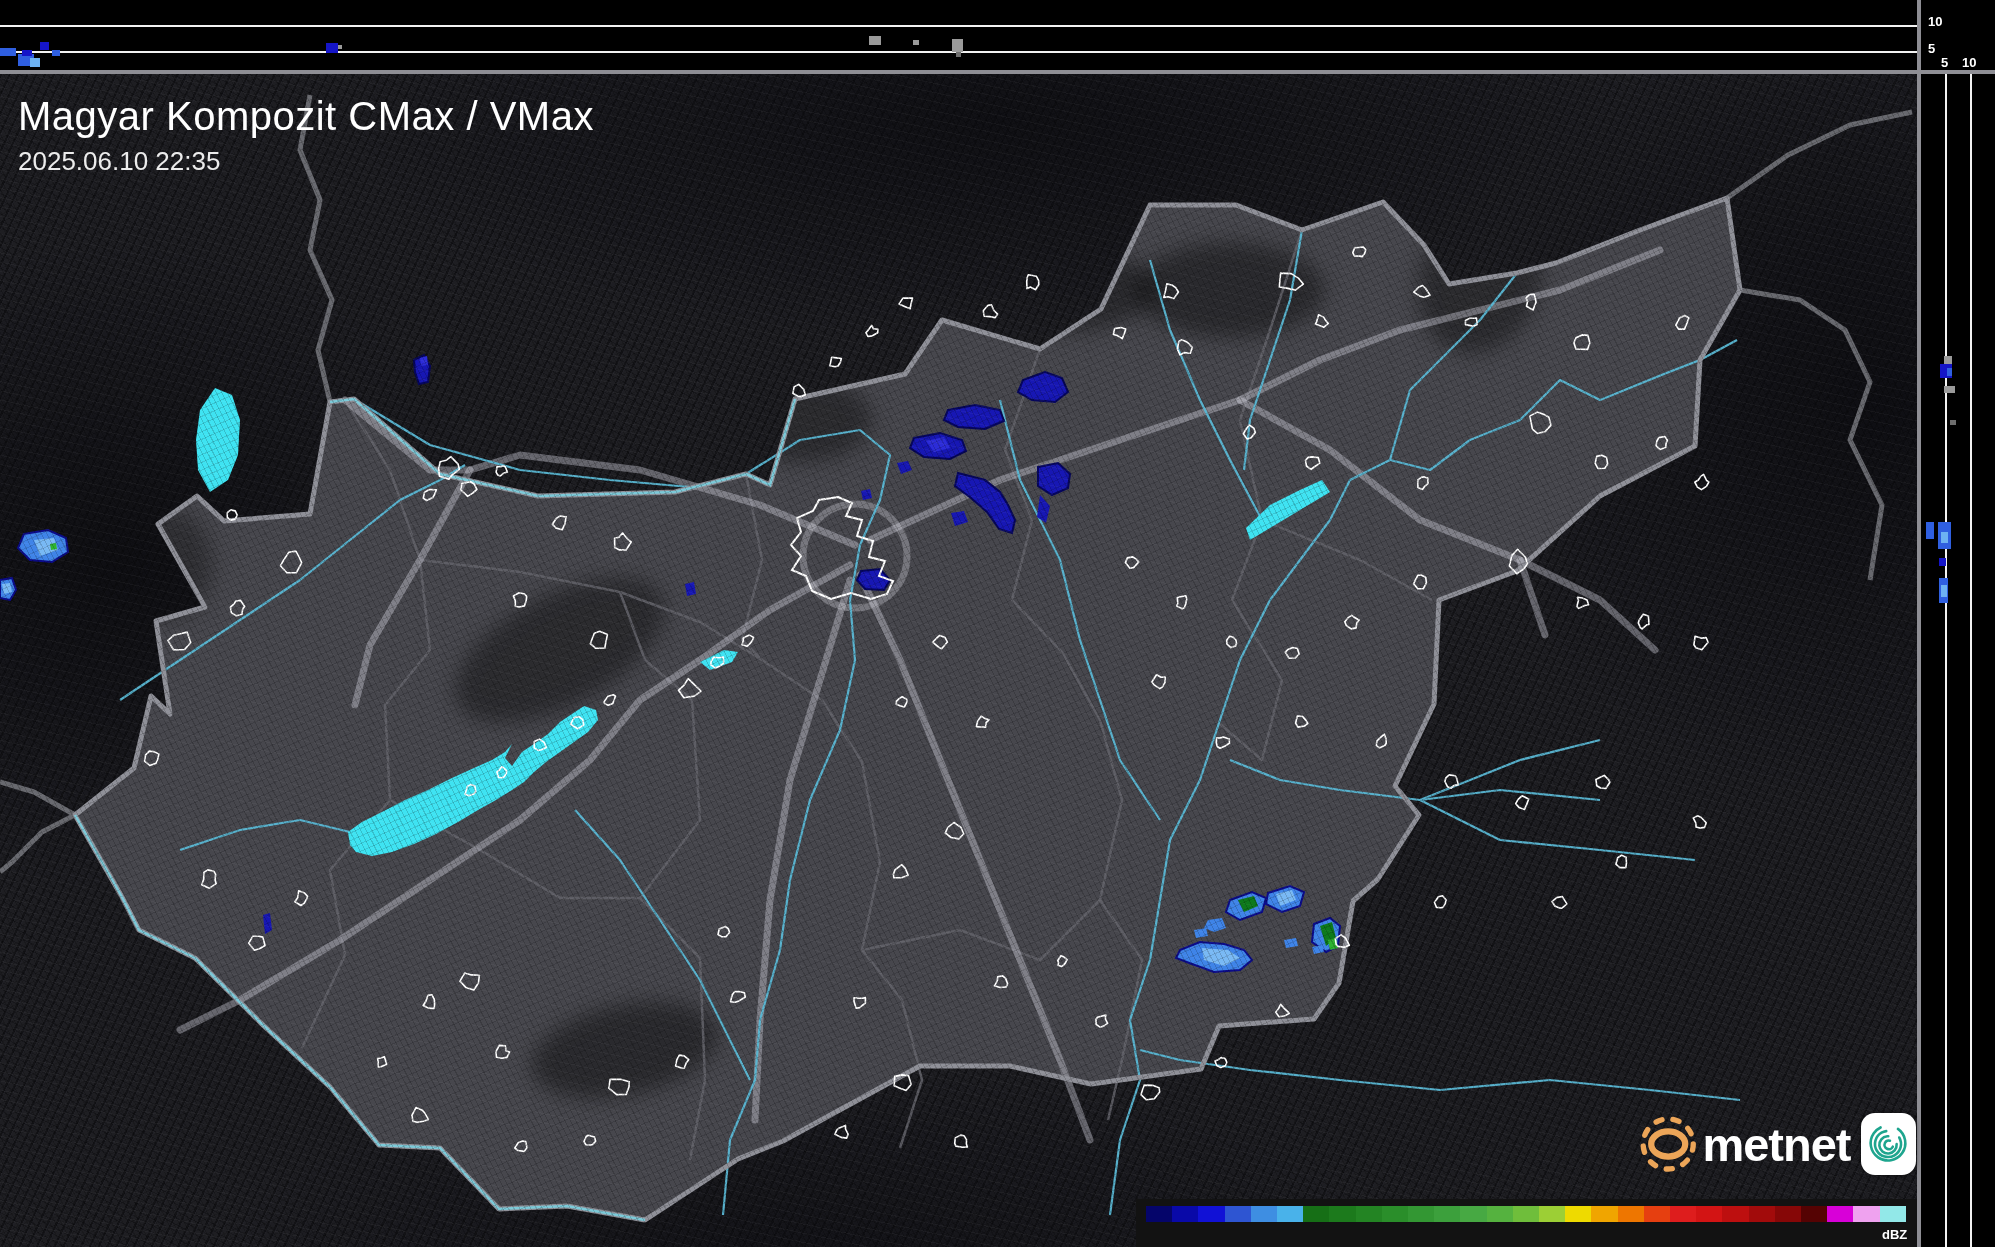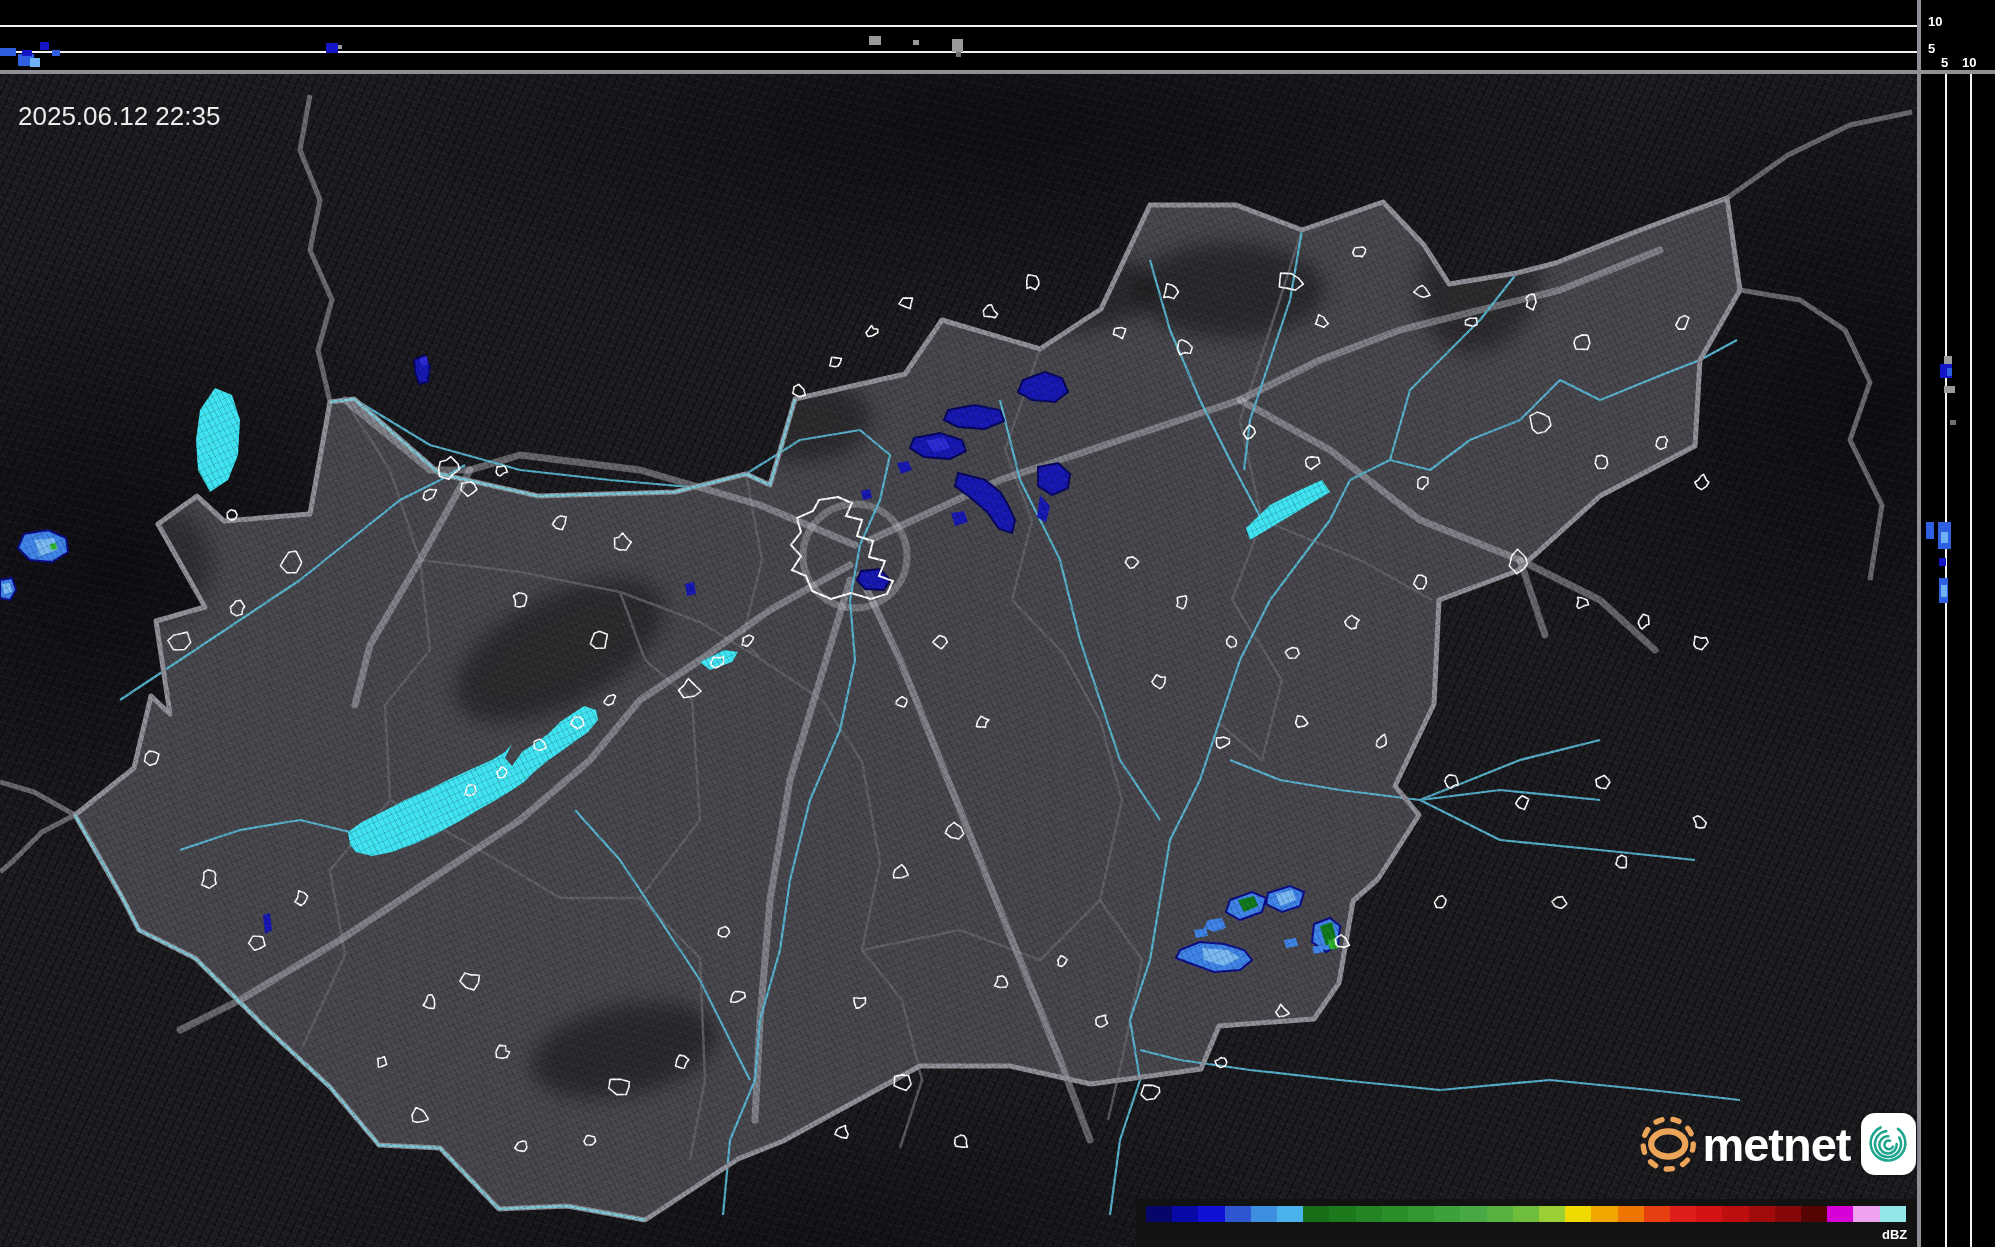--- a/index.html
+++ b/index.html
@@ -325,21 +325,22 @@
   <div class="axlbl" style="left:7px;top:15px">10</div>
   <div class="axlbl" style="left:7px;top:42px">5</div>
   <div class="axlbl" style="left:20px;top:56px">5</div>
   <div class="axlbl" style="left:41px;top:56px">10</div>
 </div>
 
 <div class="sep-h"></div>
 <div class="sep-v"></div>
 
 <div class="title-block">
-  <div class="ts">2025.06.12 22:35</div>
+  <h1>Magyar Kompozit CMax / VMax</h1>
+  <div class="ts">2025.06.10 22:35</div>
 </div>
 
 <div class="cbar">
   <div class="cells" id="cbar-cells">
       <div style="background: rgb(5, 5, 106);"></div>
       <div style="background: rgb(9, 9, 168);"></div>
       <div style="background: rgb(17, 17, 214);"></div>
       <div style="background: rgb(46, 85, 210);"></div>
       <div style="background: rgb(62, 142, 226);"></div>
       <div style="background: rgb(73, 178, 234);"></div>

